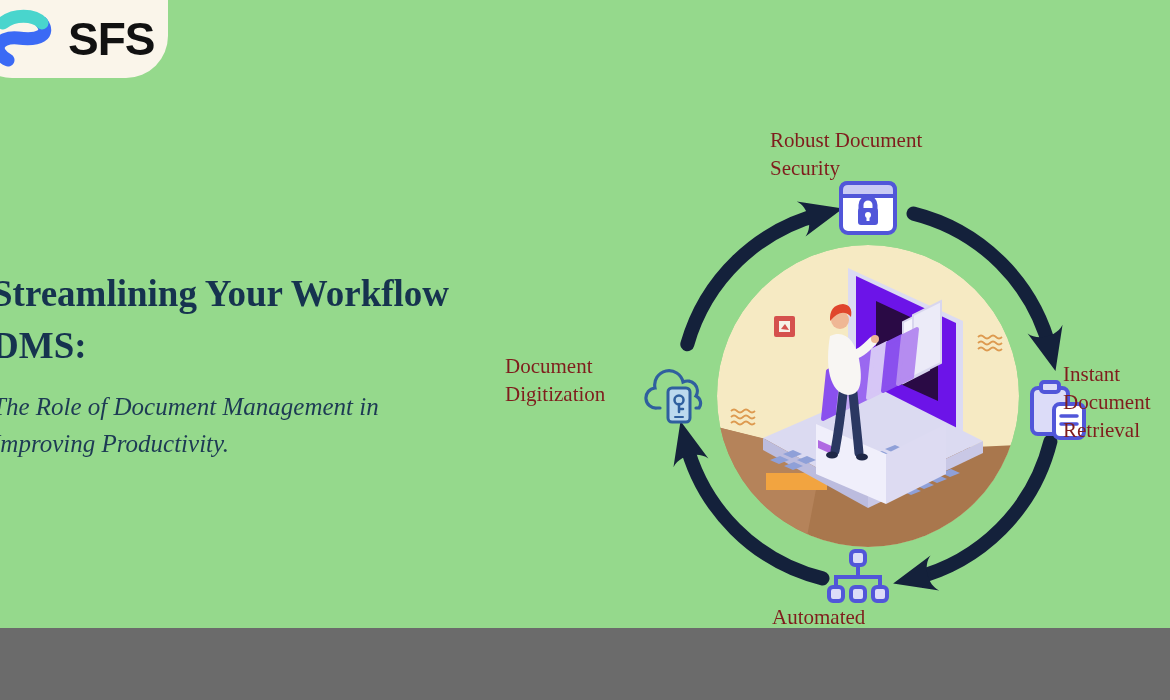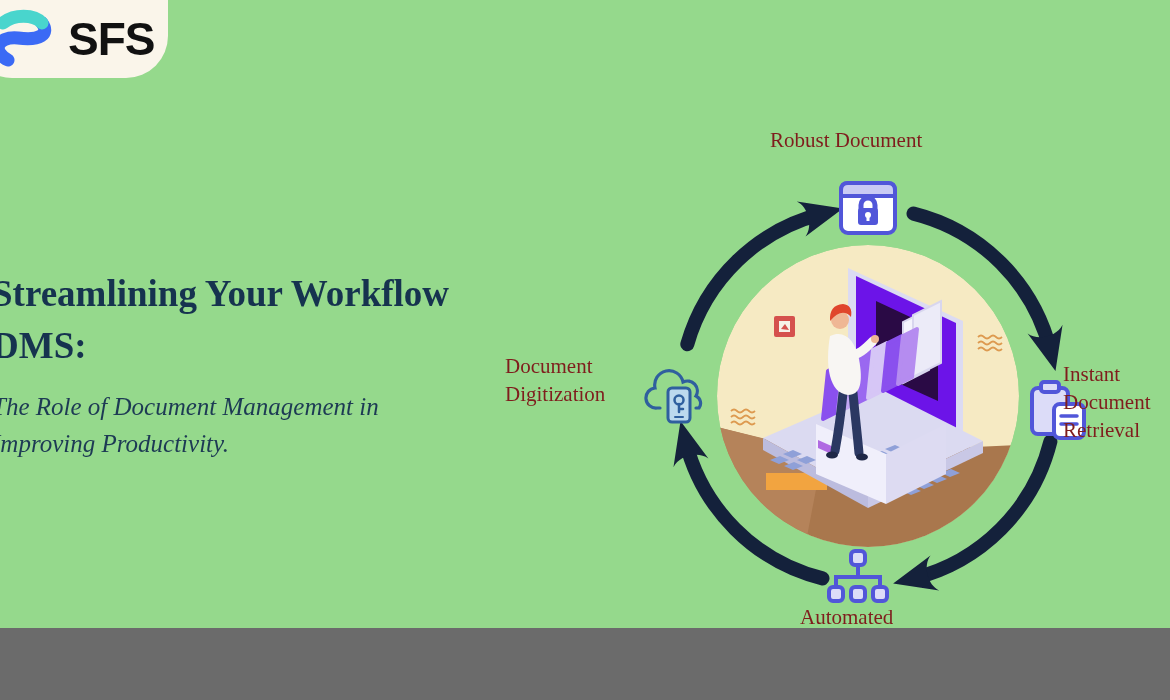--- a/index.html
+++ b/index.html
@@ -36,21 +36,21 @@
   }
   
   .ring-svg{position:absolute;left:633px;top:161px;}
   .cycle-icon{position:absolute;}
   .cycle-label{
     position:absolute;text-align:left;
     color:#7f1d1d;font-size:21px;line-height:28px;
   }
   .lbl-top{left:770px;top:126px;width:190px;}
   .lbl-right{left:1063px;top:360px;width:130px;}
-  .lbl-bottom{left:800px;top:603px;width:205px;}
+  .lbl-bottom{left:772px;top:603px;width:205px;}
   .lbl-left{left:505px;top:352px;width:160px;}
 </style>
 </head>
 <body>
 
 <div class="page">
 
   <div class="logo-card">
     <svg class="logo-mark" width="80" height="62" viewBox="0 0 80 62">
       <path d="M24 52 C8 44 12 28 34 30 C56 33 66 26 58 15" fill="none" stroke="#3b6af5" stroke-width="13" stroke-linecap="round"></path>
@@ -186,20 +186,21 @@
   <svg class="cycle-icon" style="left:644px;top:364px;" width="68" height="68" viewBox="0 0 68 68">
     <path d="M16,44 h-3 a10,10 0 0 1 -2,-20 a14,14 0 0 1 28,-6 a10,10 0 0 1 13,14 a8,8 0 0 1 3,12 h-3" fill="none" stroke="#2f5f9e" stroke-width="3.2" stroke-linecap="round"></path>
     <rect x="24" y="24" width="22" height="34" rx="4" fill="#bcd9ee" stroke="#2f5f9e" stroke-width="3"></rect>
     <circle cx="35" cy="36" r="4.5" fill="none" stroke="#2f5f9e" stroke-width="2.5"></circle>
     <path d="M35,40 V48 M35,45 h4" fill="none" stroke="#2f5f9e" stroke-width="2.5" stroke-linecap="round"></path>
     <path d="M31,53 h8" stroke="#2f5f9e" stroke-width="2" stroke-linecap="round"></path>
   </svg>
 
   <div class="cycle-label lbl-top">
     <div>Robust Document</div>
+    <div>Security</div>
   </div>
   <div class="cycle-label lbl-right">
     <div>Instant</div>
     <div>Document</div>
     <div>Retrieval</div>
   </div>
   <div class="cycle-label lbl-bottom">
     <div>Automated</div>
   </div>
   <div class="cycle-label lbl-left">

